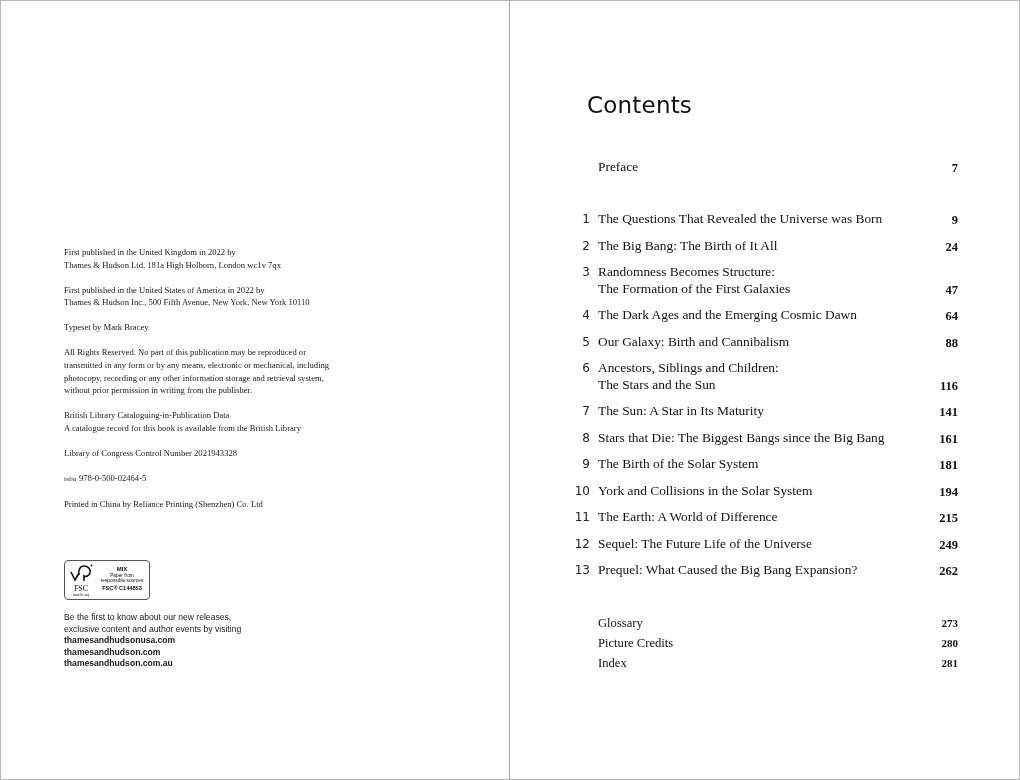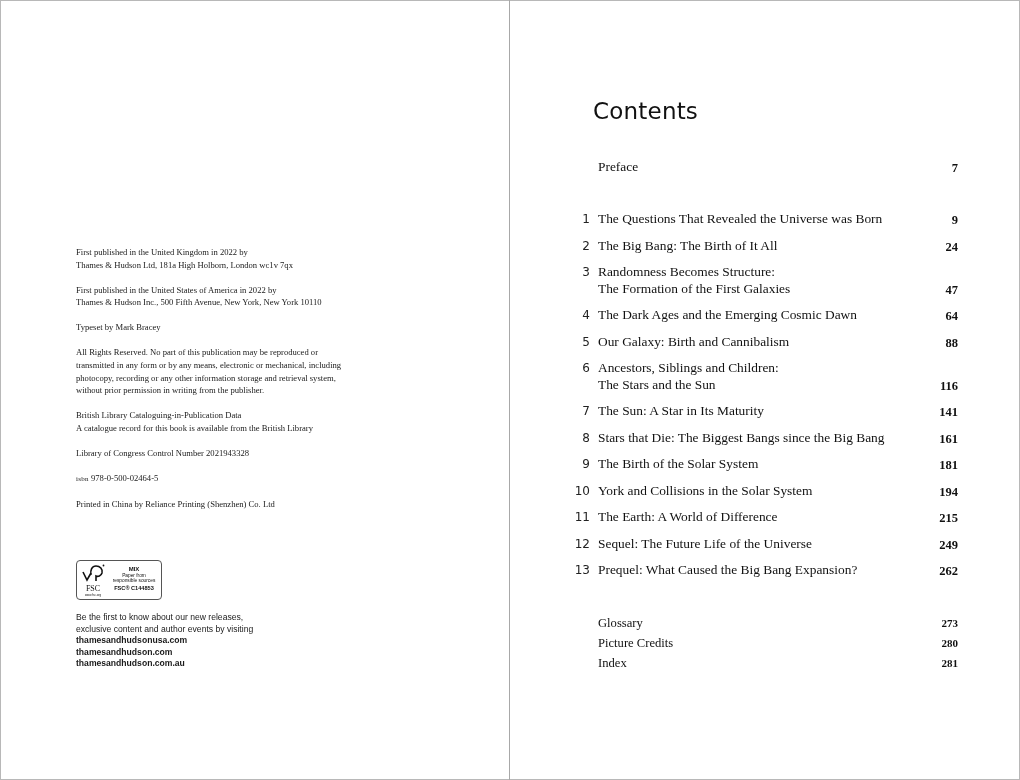--- a/index.html
+++ b/index.html
@@ -1,19 +1,19 @@
 <!DOCTYPE html>
 <html><head>
 <meta charset="utf-8">
 <style>
   html, body { margin: 0; padding: 0; background: #ffffff; }
   body { width: 1020px; height: 780px; position: relative; overflow: hidden; }
   .spread { position: absolute; left: 0; top: 0; width: 1018px; height: 778px; border: 1px solid #b8b8b8; background: #fff; }
   .spine { position: absolute; left: 509px; top: 0; width: 1px; height: 780px; background: #a8a8a8; }
-  .left-page { position: absolute; left: 12px; top: 0; width: 509px; height: 780px; }
+  .left-page { position: absolute; left: 0; top: 0; width: 509px; height: 780px; }
   .right-page { position: absolute; left: 510px; top: 0; width: 510px; height: 780px; }
 
   .imprint { position: absolute; left: 64px; top: 246px; width: 320px; font-family: "Liberation Serif", "DejaVu Serif", serif; font-size: 8.6px; line-height: 12.6px; color: #1a1a1a; }
   .imprint p { margin: 0 0 12.5px 0; }
   .imprint .sc { font-size: 7px; letter-spacing: 0.3px; }
   .imprint i { font-style: italic; }
 
   .fsc { position: absolute; left: 64px; top: 560px; width: 86px; height: 40px; border: 1px solid #555; border-radius: 4px; box-sizing: border-box; font-family: "Liberation Sans", "DejaVu Sans", sans-serif; color: #111; }
   .fsc-logo { position: absolute; left: 3px; top: 2px; width: 26px; height: 36px; }
   .fsc-logo svg { display: block; }
@@ -90,21 +90,21 @@
   <div class="promo">
     <div>Be the first to know about our new releases,</div>
     <div>exclusive content and author events by visiting</div>
     <div class="url">thamesandhudsonusa.com</div>
     <div class="url">thamesandhudson.com</div>
     <div class="url">thamesandhudson.com.au</div>
   </div>
 </div>
 
 <div class="right-page"></div>
-<h1 class="toc-title" style="margin:16px">Contents</h1>
+<h1 class="toc-title" style="margin:10px">Contents</h1>
 
 <div class="toc" style="top:159px">
   <div class="toc-row">
     <span class="title">Preface</span>
     <span class="page">7</span>
   </div>
 </div>
 
 <div class="toc">
   <div class="toc-row" style="position:absolute;top:211px;width:386px">

